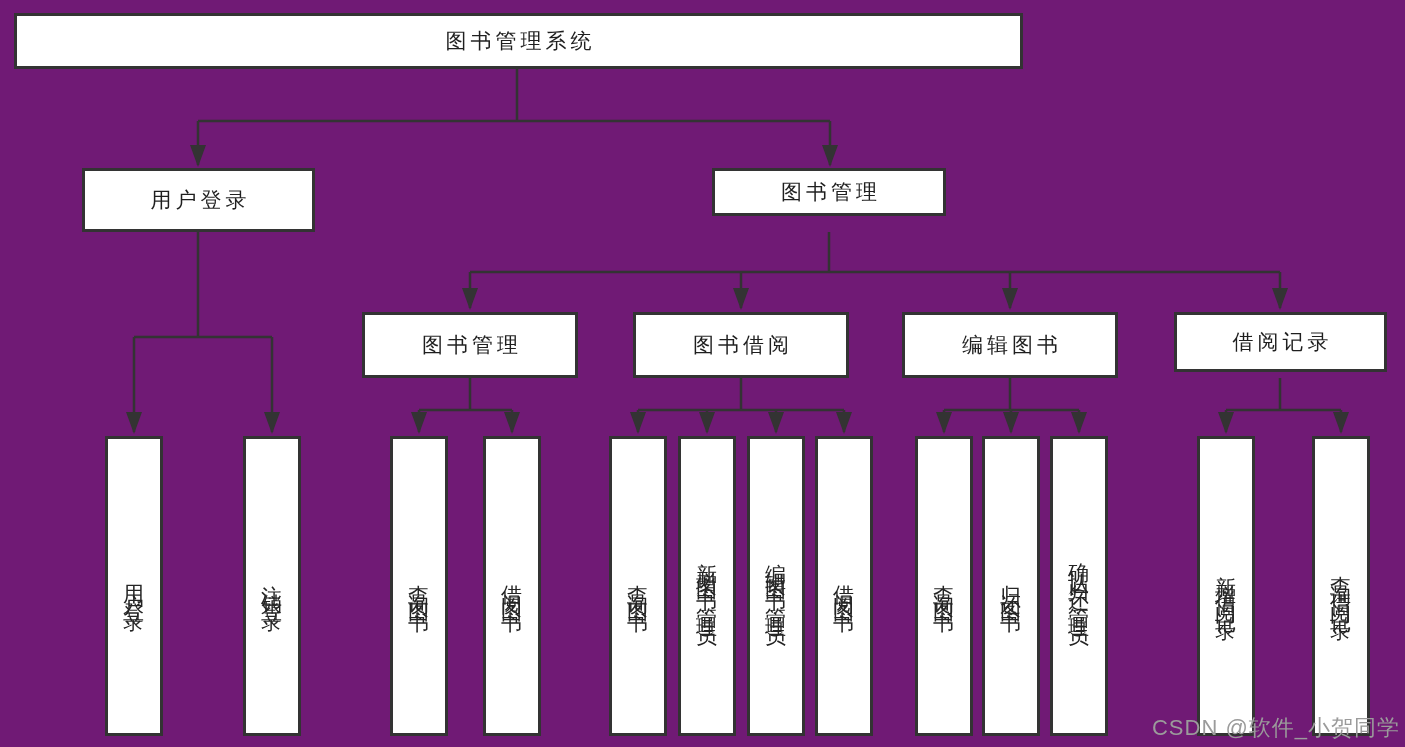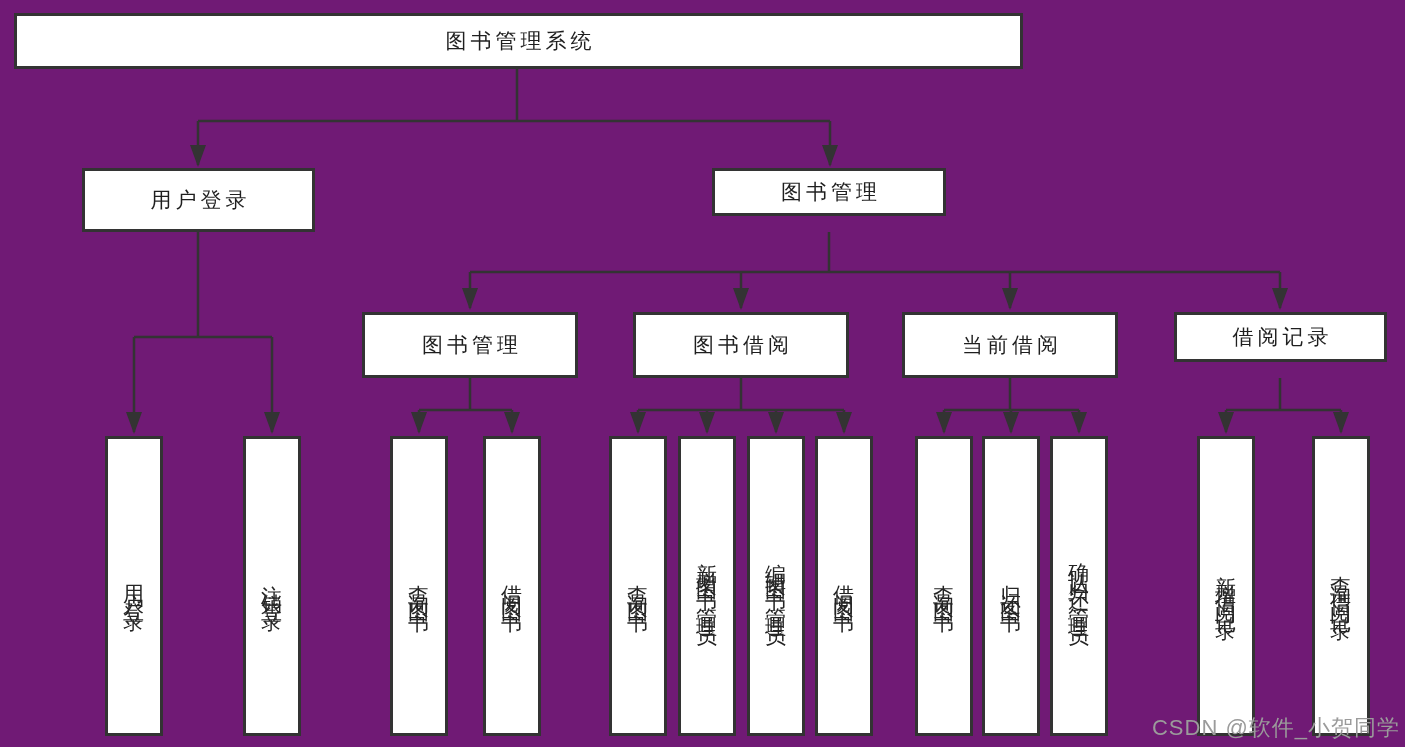--- a/index.html
+++ b/index.html
@@ -115,22 +115,22 @@
     </g>
   </svg>
 
   <div class="node" style="left:14px; top:13px; width:1009px; height:56px;">图书管理系统</div>
 
   <div class="node" style="left:82px; top:168px; width:233px; height:64px;">用户登录</div>
   <div class="node" style="left:712px; top:168px; width:234px; height:48px;">图书管理</div>
 
   <div class="node" style="left:362px; top:312px; width:216px; height:66px;">图书管理</div>
   <div class="node" style="left:633px; top:312px; width:216px; height:66px;">图书借阅</div>
-  <div class="node" style="left:902px; top:312px; width:216px; height:66px;">当前借阅</div>
-  <div class="node" style="left:1174px; top:312px; width:213px; height:50px;">借阅记录</div>
+  <div class="node" style="left:902px; top:312px; width:216px; height:66px;">编辑图书</div>
+  <div class="node" style="left:1174px; top:312px; width:213px; height:60px;">借阅记录</div>
 
   <div class="leaf" style="left:105px;">用户登录</div>
   <div class="leaf" style="left:243px;">注销登录</div>
 
   <div class="leaf" style="left:390px;">查询图书</div>
   <div class="leaf" style="left:483px;">借阅图书</div>
 
   <div class="leaf" style="left:609px;">查询图书</div>
   <div class="leaf" style="left:678px;">新增图书（管理员）</div>
   <div class="leaf" style="left:747px;">编辑图书（管理员）</div>

